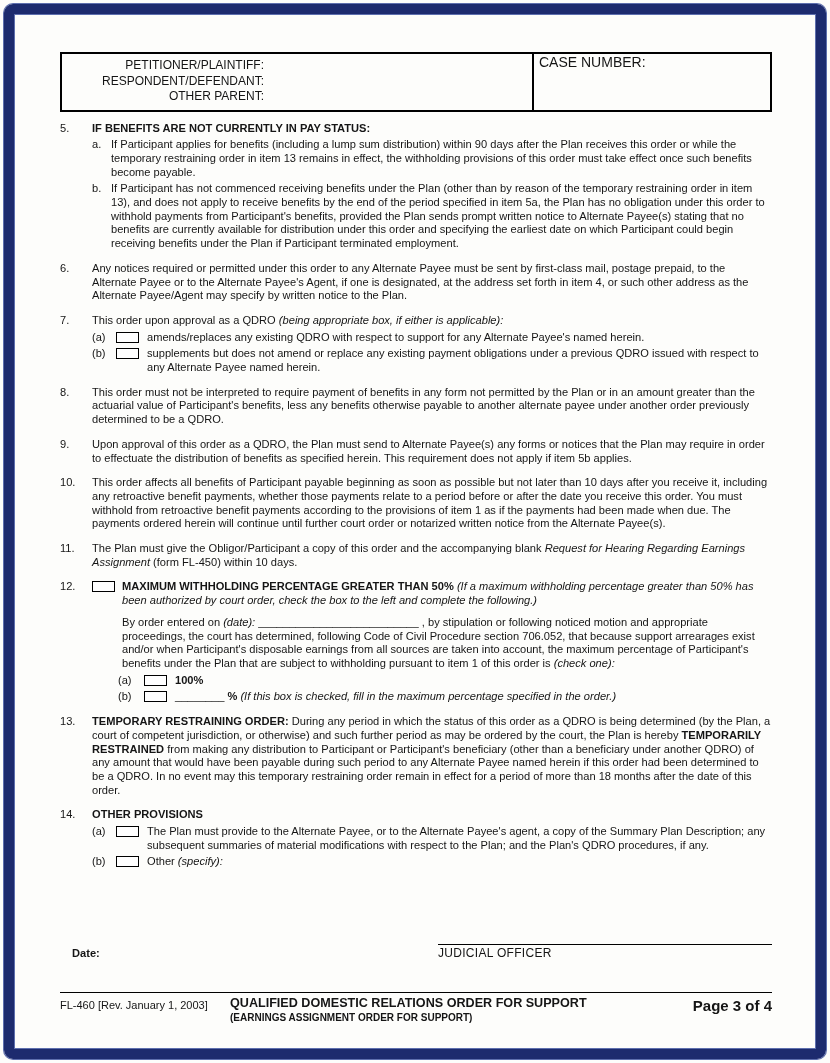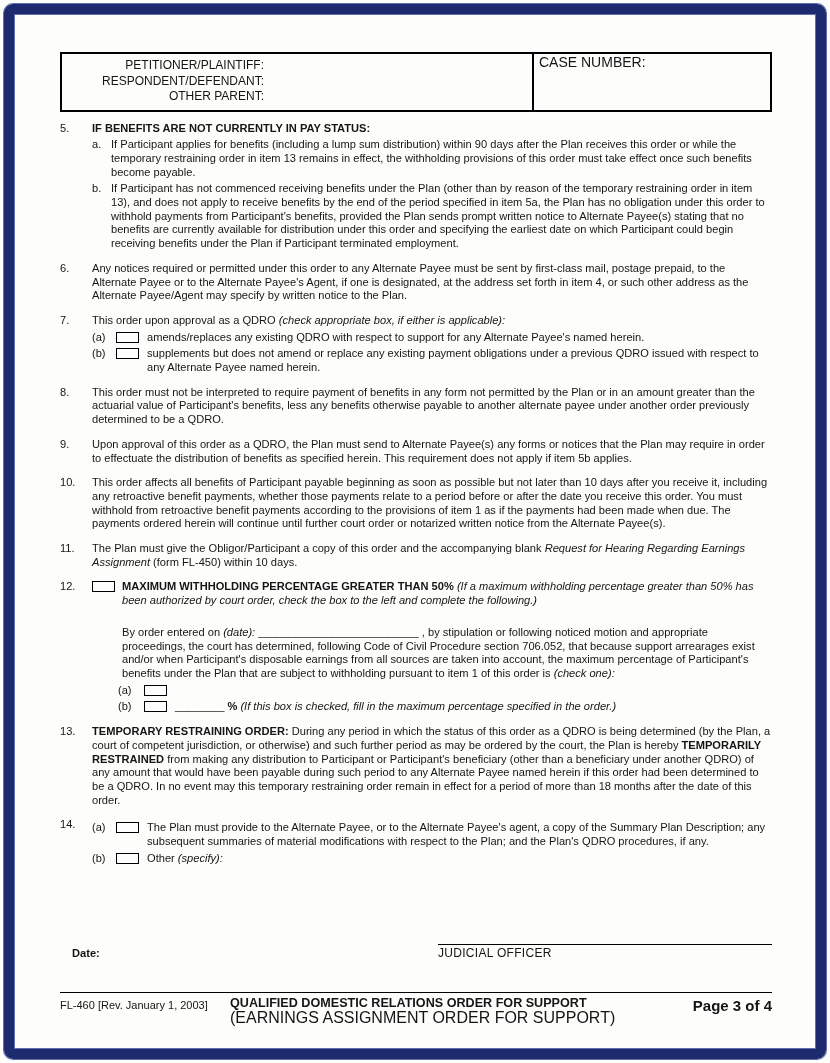--- a/index.html
+++ b/index.html
@@ -35,38 +35,38 @@
   .item-body { flex: 1; }
   .sub { display: flex; margin-top: 3px; }
   .sub-letter { flex: 0 0 19px; }
   .sub-paren { flex: 0 0 24px; }
   .sub-text { flex: 1; }
 
   .checkbox { display: inline-block; width: 23px; height: 11px; border: 1.5px solid #000; background: #fff; box-sizing: border-box; }
   .cb-flex { flex: 0 0 23px; margin-right: 8px; margin-top: 1px; }
   .cb-hang { position: relative; padding-left: 30px; }
   .cb-abs { position: absolute; left: 0; top: 1px; }
-  .indent30 { padding-left: 30px; margin-top: 18px; }
+  .indent30 { padding-left: 30px; margin-top: 8px; }
   .sub12 { display: flex; padding-left: 26px; margin-top: 3px; }
   .sub12 .sub-paren { flex: 0 0 26px; }
 
   
   .sig-area { position: absolute; left: 12px; right: 0; bottom: 64px; }
   .sig-row { display: flex; align-items: flex-end; }
   .date-label { font-weight: bold; }
   .sig-block { margin-left: auto; width: 334px; }
   .sig-line { border-bottom: 1.2px solid #000; height: 14px; }
   .sig-caption { font-size: 12px; letter-spacing: 0.3px; padding-top: 2px; }
 
   
   .footer { position: absolute; left: 0; right: 0; bottom: 0; border-top: 1.5px solid #000; padding-top: 3px; display: flex; align-items: flex-start; }
   .footer-left { width: 170px; font-size: 11px; padding-top: 3px; }
   .footer-center { flex: 1; text-align: left; }
   .footer-title1 { font-weight: bold; font-size: 12.6px; line-height: 15px; }
-  .footer-title2 { font-weight: normal; font-size: 16px; line-height: 14px; }
+  .footer-title2 { font-weight: bold; font-size: 10px; line-height: 14px; }
   .footer-right { width: 90px; text-align: right; font-weight: bold; font-size: 15px; padding-top: 3px; }
 </style>
 </head>
 <body>
 
 <div class="page">
   <div class="frame"></div>
   <div class="content">
 
     <div class="caption-box">
@@ -96,21 +96,21 @@
     </div>
 
     <div class="item">
       <div class="item-num">6.</div>
       <div class="item-body">Any notices required or permitted under this order to any Alternate Payee must be sent by first-class mail, postage prepaid, to the Alternate Payee or to the Alternate Payee's Agent, if one is designated, at the address set forth in item 4, or such other address as the Alternate Payee/Agent may specify by written notice to the Plan.</div>
     </div>
 
     <div class="item">
       <div class="item-num">7.</div>
       <div class="item-body">
-        <div><span>This order upon approval as a QDRO </span><span class="italic">(check appropriate box, if either is applicable):</span></div>
+        <div><span>This order upon approval as a QDRO </span><span class="italic">(being appropriate box, if either is applicable):</span></div>
         <div class="sub">
           <div class="sub-paren">(a)</div>
           <span class="checkbox cb-flex"></span>
           <div class="sub-text">amends/replaces any existing QDRO with respect to support for any Alternate Payee's named herein.</div>
         </div>
         <div class="sub">
           <div class="sub-paren">(b)</div>
           <span class="checkbox cb-flex"></span>
           <div class="sub-text">supplements but does not amend or replace any existing payment obligations under a previous QDRO issued with respect to any Alternate Payee named herein.</div>
         </div>
@@ -141,37 +141,39 @@
       <div class="item-num">12.</div>
       <div class="item-body">
         <div class="cb-hang">
           <span class="checkbox cb-abs"></span>
           <span class="bold">MAXIMUM WITHHOLDING PERCENTAGE GREATER THAN 50%</span><span class="italic"> (If a maximum withholding percentage greater than 50% has been authorized by court order, check the box to the left and complete the following.)</span>
         </div>
         <div class="indent30"><span>By order entered on </span><span class="italic">(date): </span><span>__________________________</span><span> , by stipulation or following noticed motion and appropriate proceedings, the court has determined, following Code of Civil Procedure section 706.052, that because support arrearages exist and/or when Participant's disposable earnings from all sources are taken into account, the maximum percentage of Participant's benefits under the Plan that are subject to withholding pursuant to item 1 of this order is </span><span class="italic">(check one):</span></div>
         <div class="sub12">
           <div class="sub-paren">(a)</div>
           <span class="checkbox cb-flex"></span>
+          <div class="sub-text"><span class="bold">100%</span></div>
         </div>
         <div class="sub12">
           <div class="sub-paren">(b)</div>
           <span class="checkbox cb-flex"></span>
           <div class="sub-text"><span>________</span><span class="bold"> % </span><span class="italic"> (If this box is checked, fill in the maximum percentage specified in the order.)</span></div>
         </div>
       </div>
     </div>
 
     <div class="item">
       <div class="item-num">13.</div>
       <div class="item-body"><span class="bold">TEMPORARY RESTRAINING ORDER:</span><span>  During any period in which the status of this order as a QDRO is being determined (by the Plan, a court of competent jurisdiction, or otherwise) and such further period as may be ordered by the court, the Plan is hereby </span><span class="bold">TEMPORARILY RESTRAINED</span><span> from making any distribution to Participant or Participant's beneficiary (other than a beneficiary under another QDRO) of any amount that would have been payable during such period to any Alternate Payee named herein if this order had been determined to be a QDRO. In no event may this temporary restraining order remain in effect for a period of more than 18 months after the date of this order.</span></div>
     </div>
 
     <div class="item">
       <div class="item-num">14.</div>
       <div class="item-body">
+        <div class="bold">OTHER PROVISIONS</div>
         <div class="sub">
           <div class="sub-paren">(a)</div>
           <span class="checkbox cb-flex"></span>
           <div class="sub-text">The Plan must provide to the Alternate Payee, or to the Alternate Payee's agent, a copy of the Summary Plan Description; any subsequent summaries of material modifications with respect to the Plan; and the Plan's QDRO procedures, if any.</div>
         </div>
         <div class="sub">
           <div class="sub-paren">(b)</div>
           <span class="checkbox cb-flex"></span>
           <div class="sub-text"><span>Other </span><span class="italic">(specify):</span></div>
         </div>

